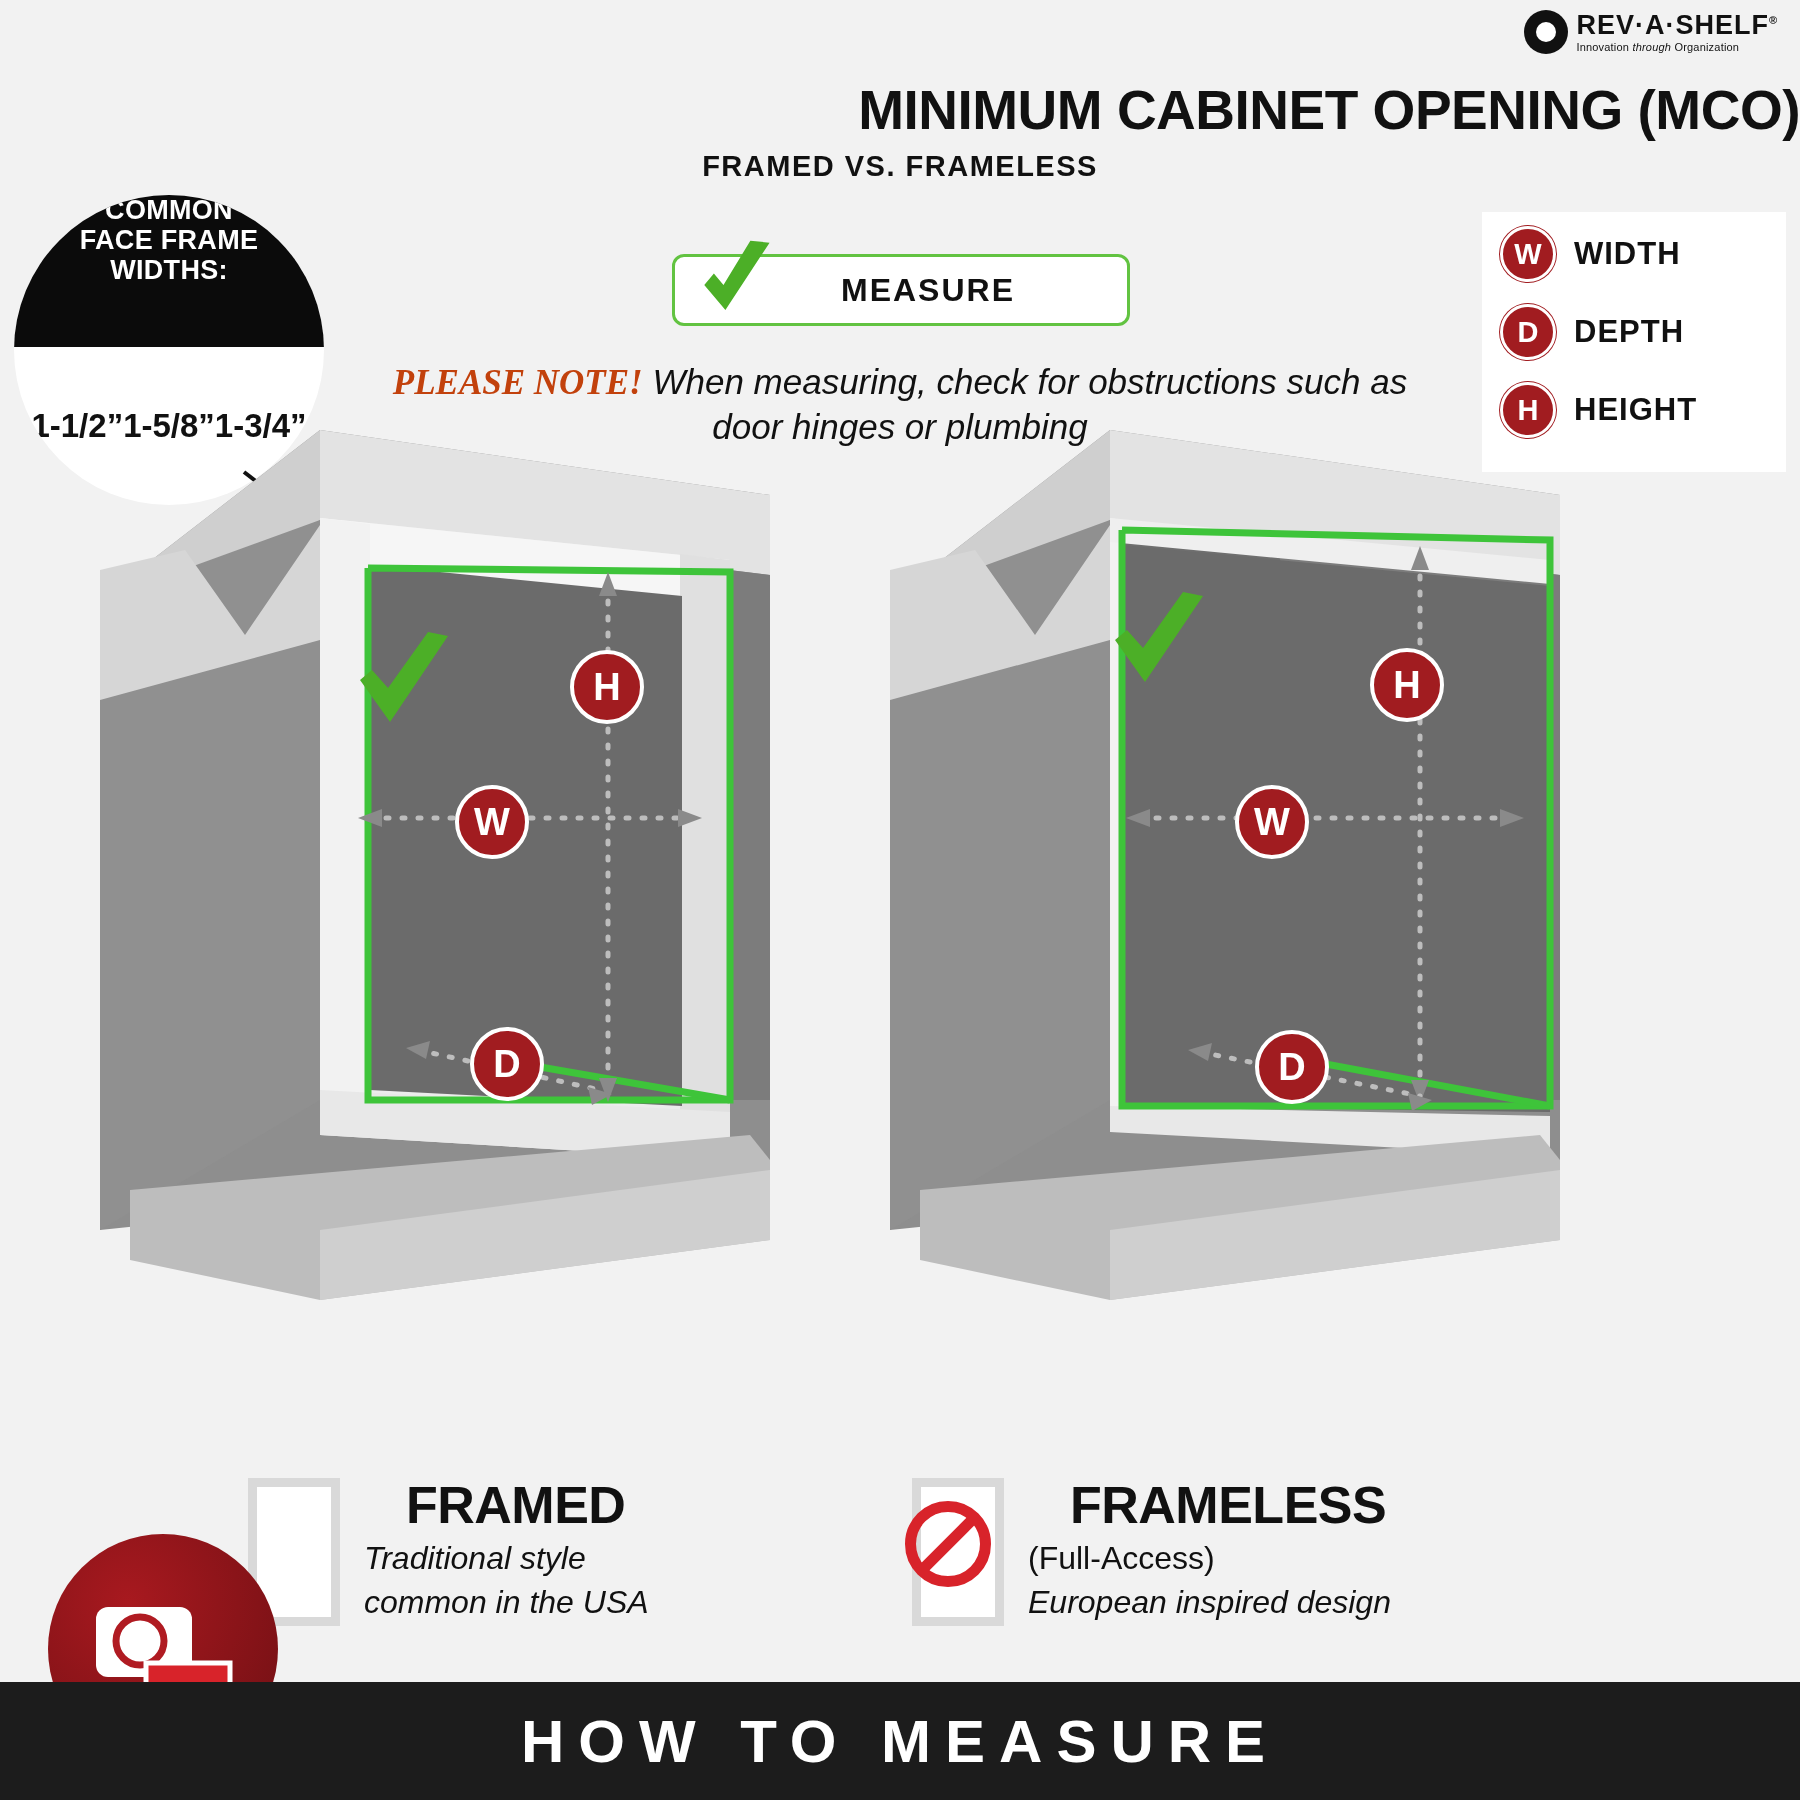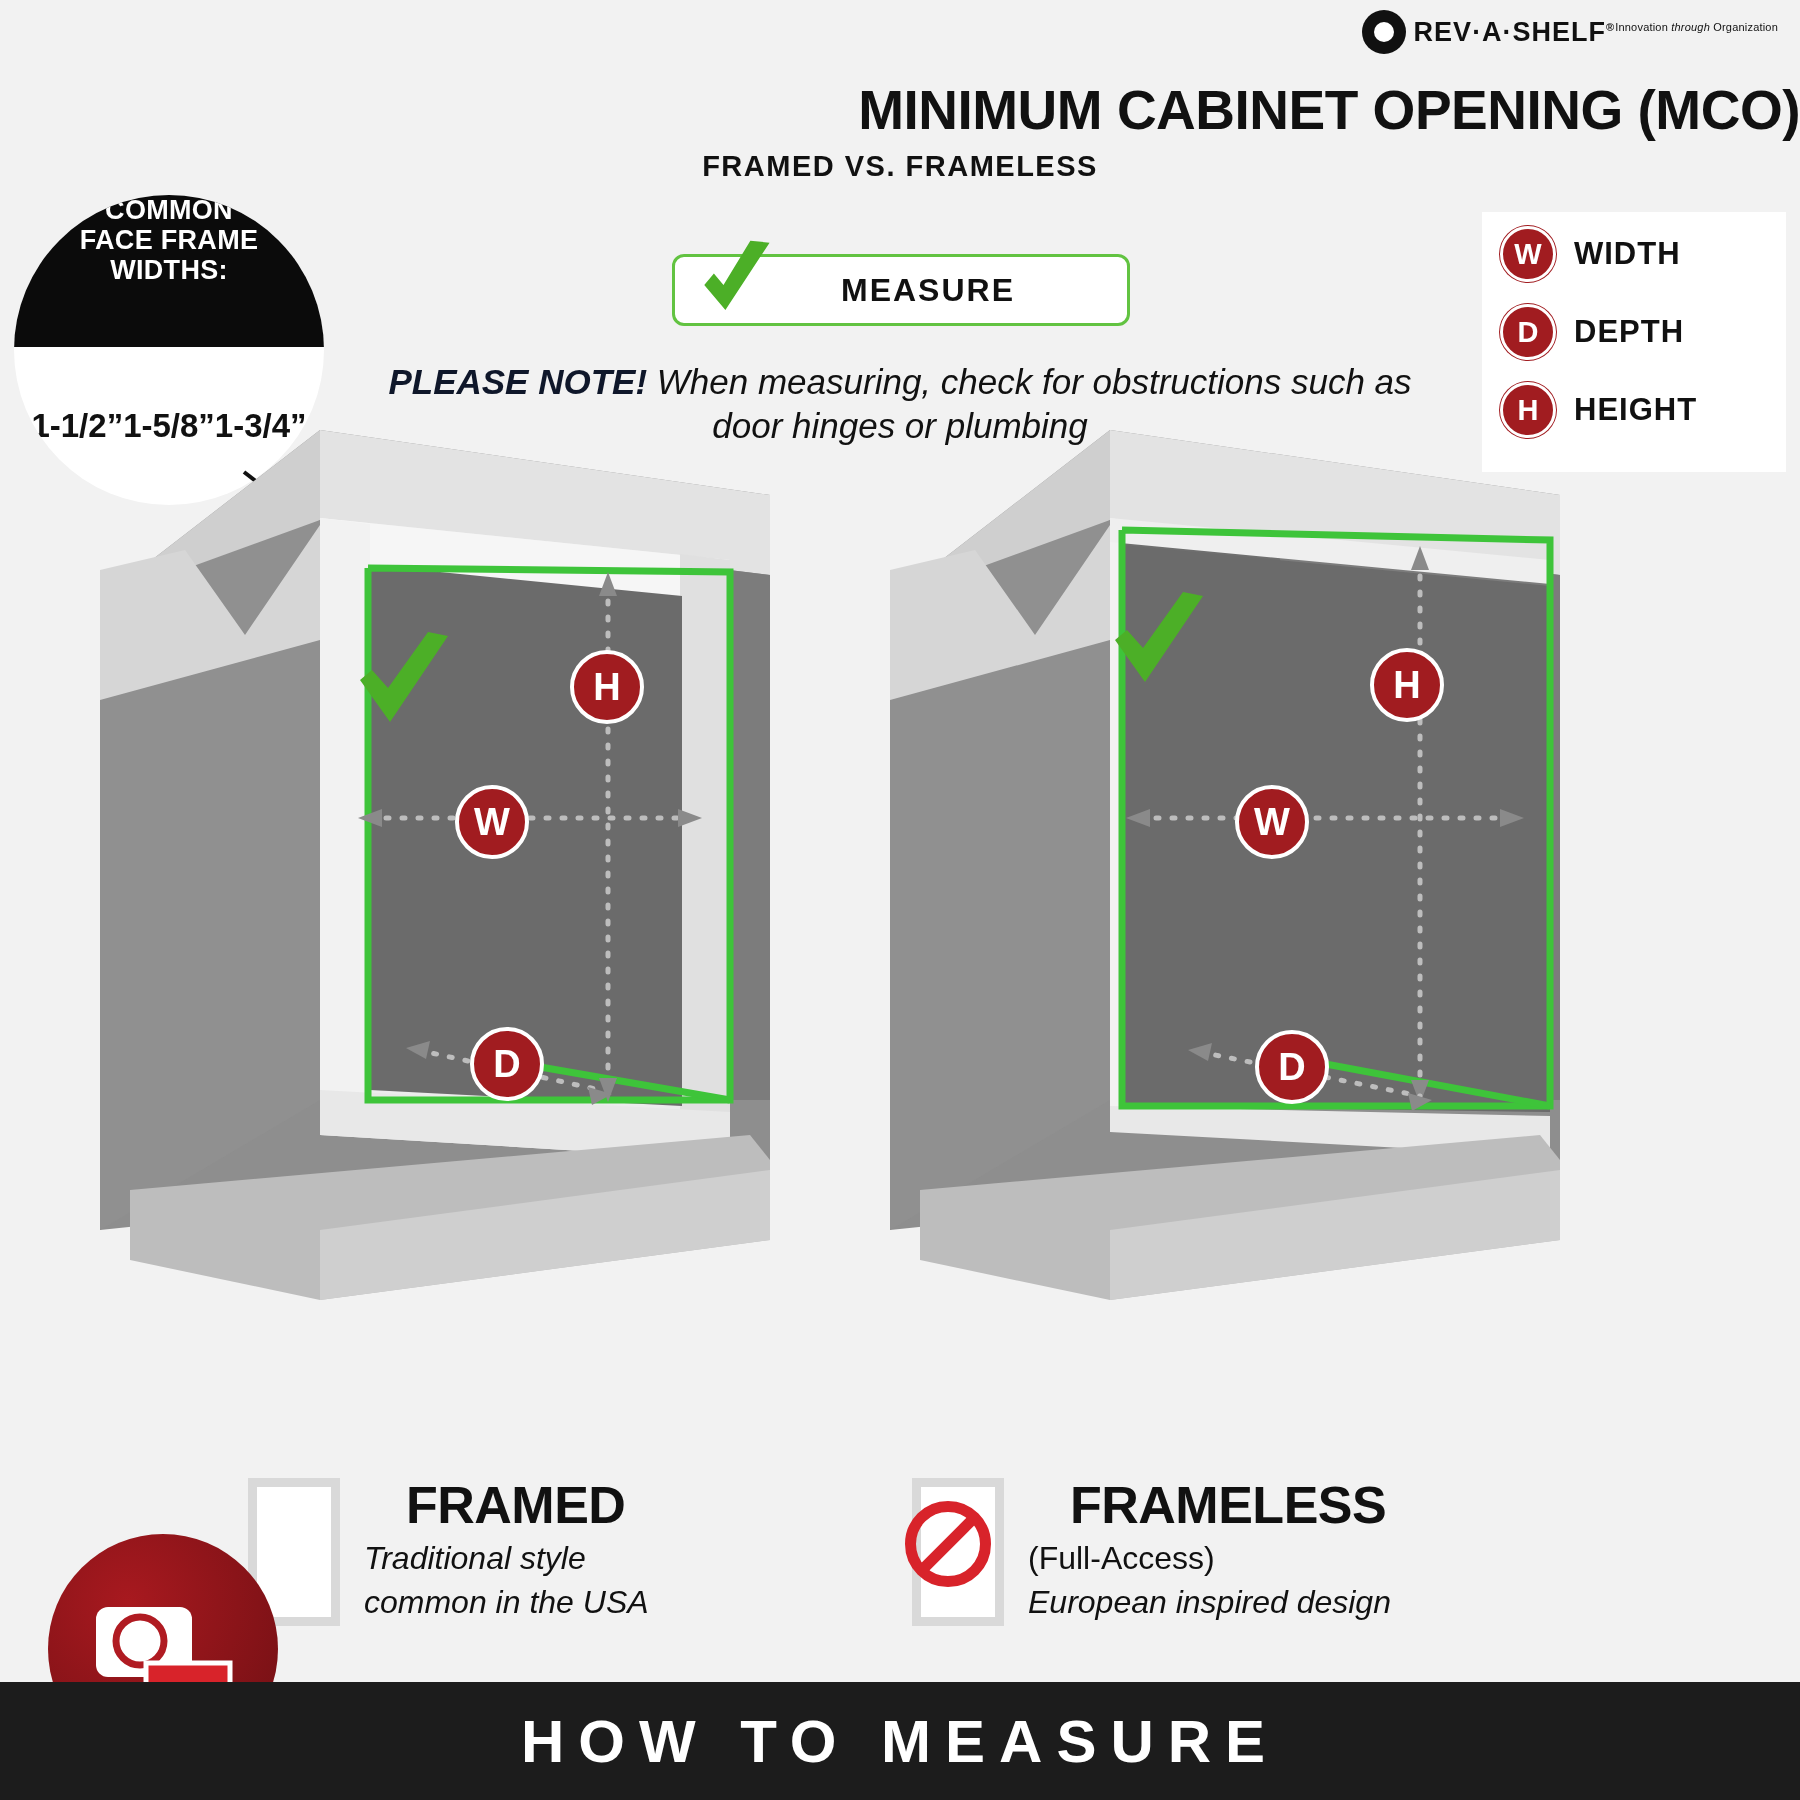--- a/index.html
+++ b/index.html
@@ -9,21 +9,21 @@
     font-family:"Liberation Sans", sans-serif;
     position:relative;
     overflow:hidden;
   }
   .stage{position:absolute;inset:0;}
 
   
   .logo{position:absolute;top:10px;right:22px;display:flex;align-items:center;gap:8px;}
   .logo-mark{width:44px;height:44px;border-radius:50%;background:#111;position:relative;}
   .logo-mark::after{content:"";position:absolute;left:12px;top:12px;width:20px;height:20px;border-radius:50%;background:#fff;}
-  .logo-text{display:flex;line-height:1;}
+  .logo-text{display:flex;flex-direction:column;line-height:1;}
   .logo-name{font-size:27px;font-weight:bold;letter-spacing:1px;color:#111;}
   .logo-name sup{font-size:11px;vertical-align:super;}
   .logo-tag{font-size:11px;color:#111;margin-top:3px;letter-spacing:.2px;}
   .logo-tag i{font-style:italic;}
 
   
   .title{
     position:absolute;top:78px;left:0;width:1800px;text-align:right;
     font-size:55px;font-weight:bold;color:#111;letter-spacing:-.5px;
   }
@@ -39,21 +39,21 @@
     display:flex;align-items:center;justify-content:center;
   }
   .measure-pill .lbl{font-size:32px;font-weight:bold;letter-spacing:2px;color:#111;margin-left:54px;}
   .pill-check{position:absolute;left:12px;top:-22px;width:96px;height:96px;}
 
   
   .note{
     position:absolute;top:360px;left:380px;width:1040px;text-align:center;
     font-size:35px;color:#111;line-height:1.25;font-style:italic;
   }
-  .note b{color:#0f172a;font-weight:bold;font-style:italic;}
+  .note b{color:#c2410c;font-weight:bold;font-style:italic;font-family:Liberation Serif, serif;}
 
   
   .ffw{
     position:absolute;left:14px;top:195px;width:310px;height:310px;border-radius:50%;
     background:#fff;overflow:hidden;box-shadow:0 0 0 0 transparent;
   }
   .ffw-top{
     position:absolute;left:0;top:0;width:310px;height:152px;background:#0b0b0b;
     color:#fff;display:flex;flex-direction:column;align-items:center;justify-content:flex-start;
     font-size:27px;font-weight:bold;line-height:1.12;letter-spacing:.3px;

